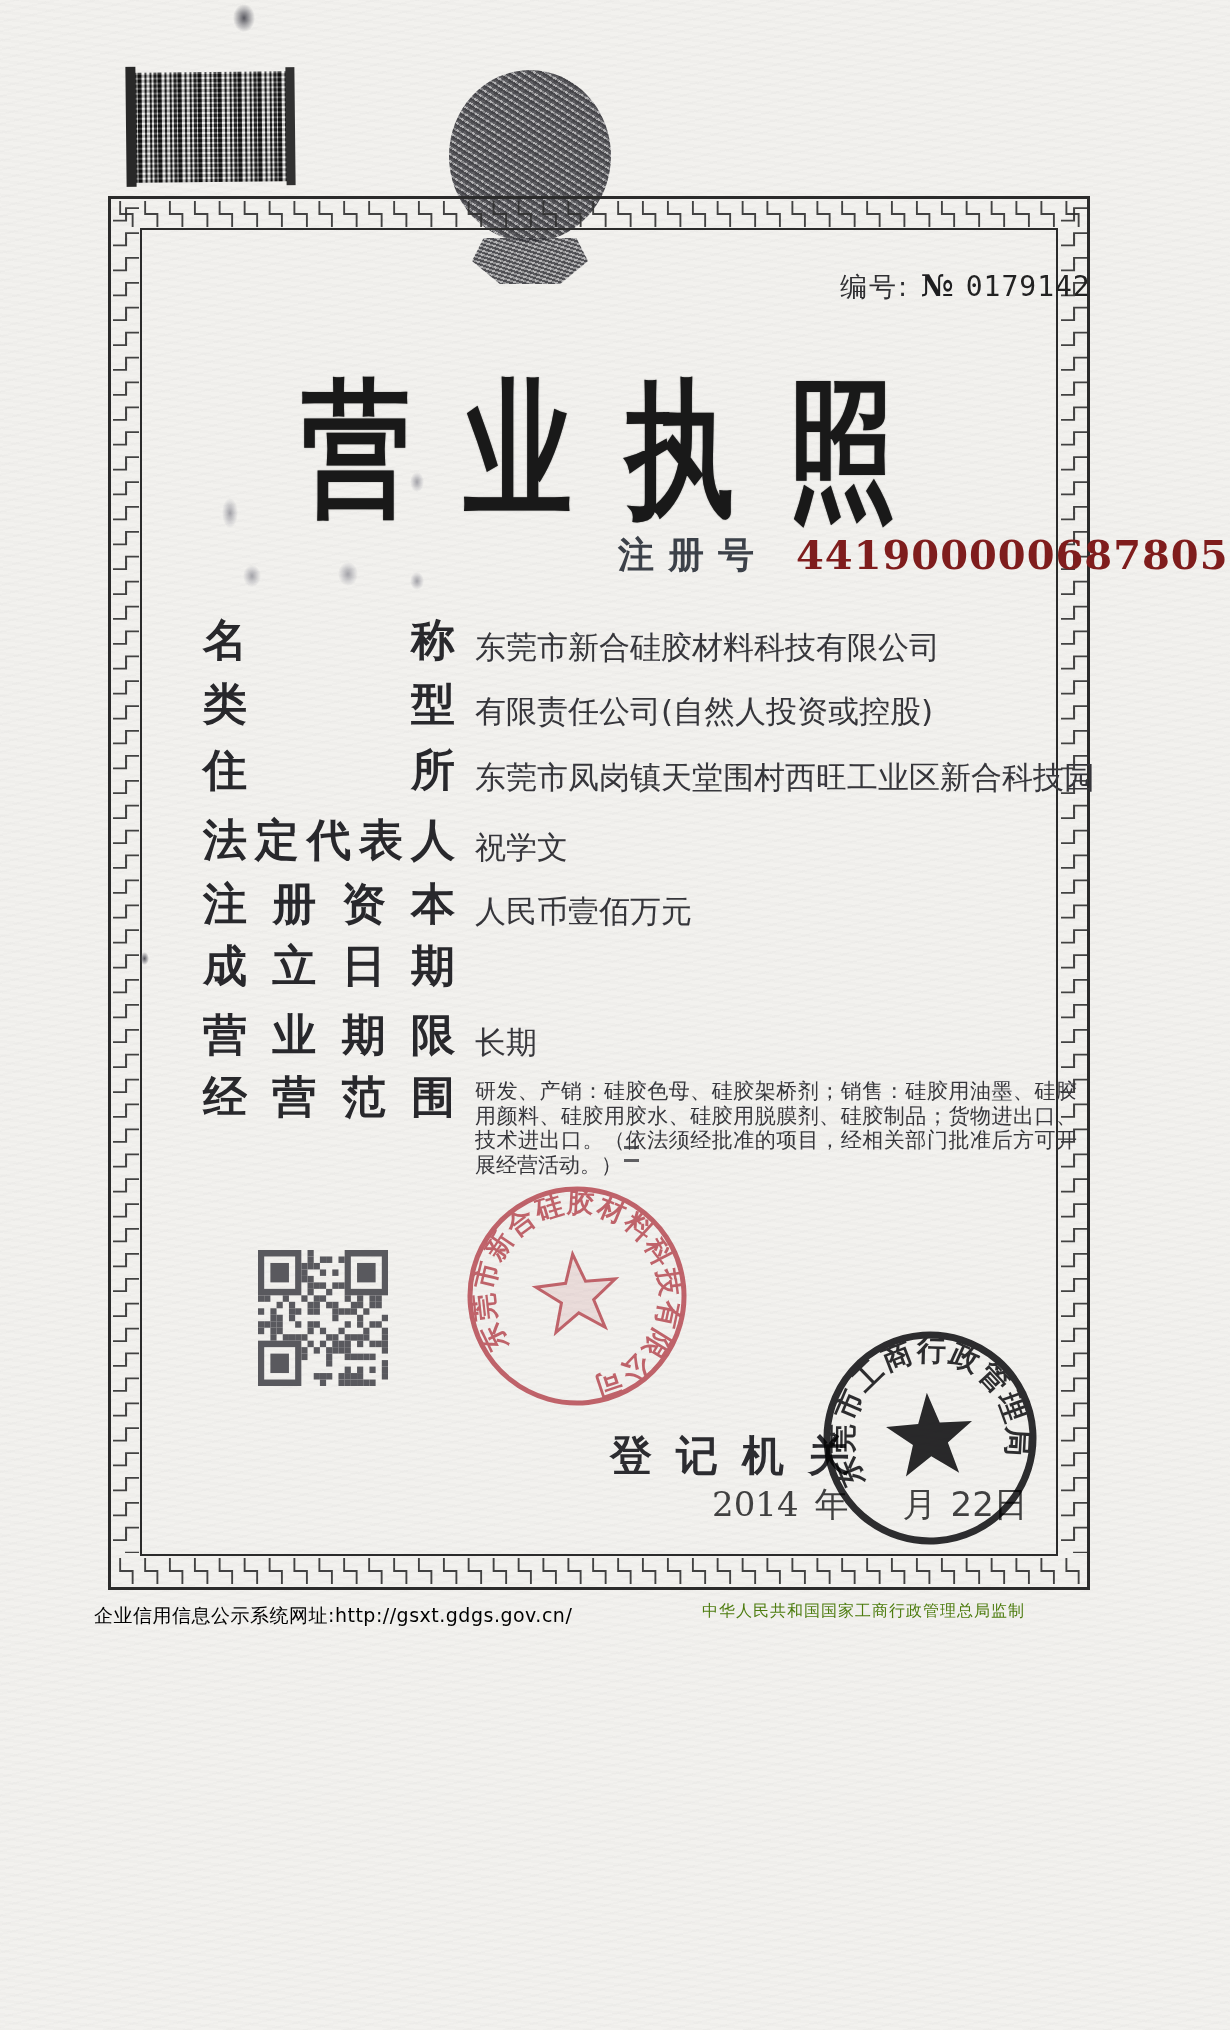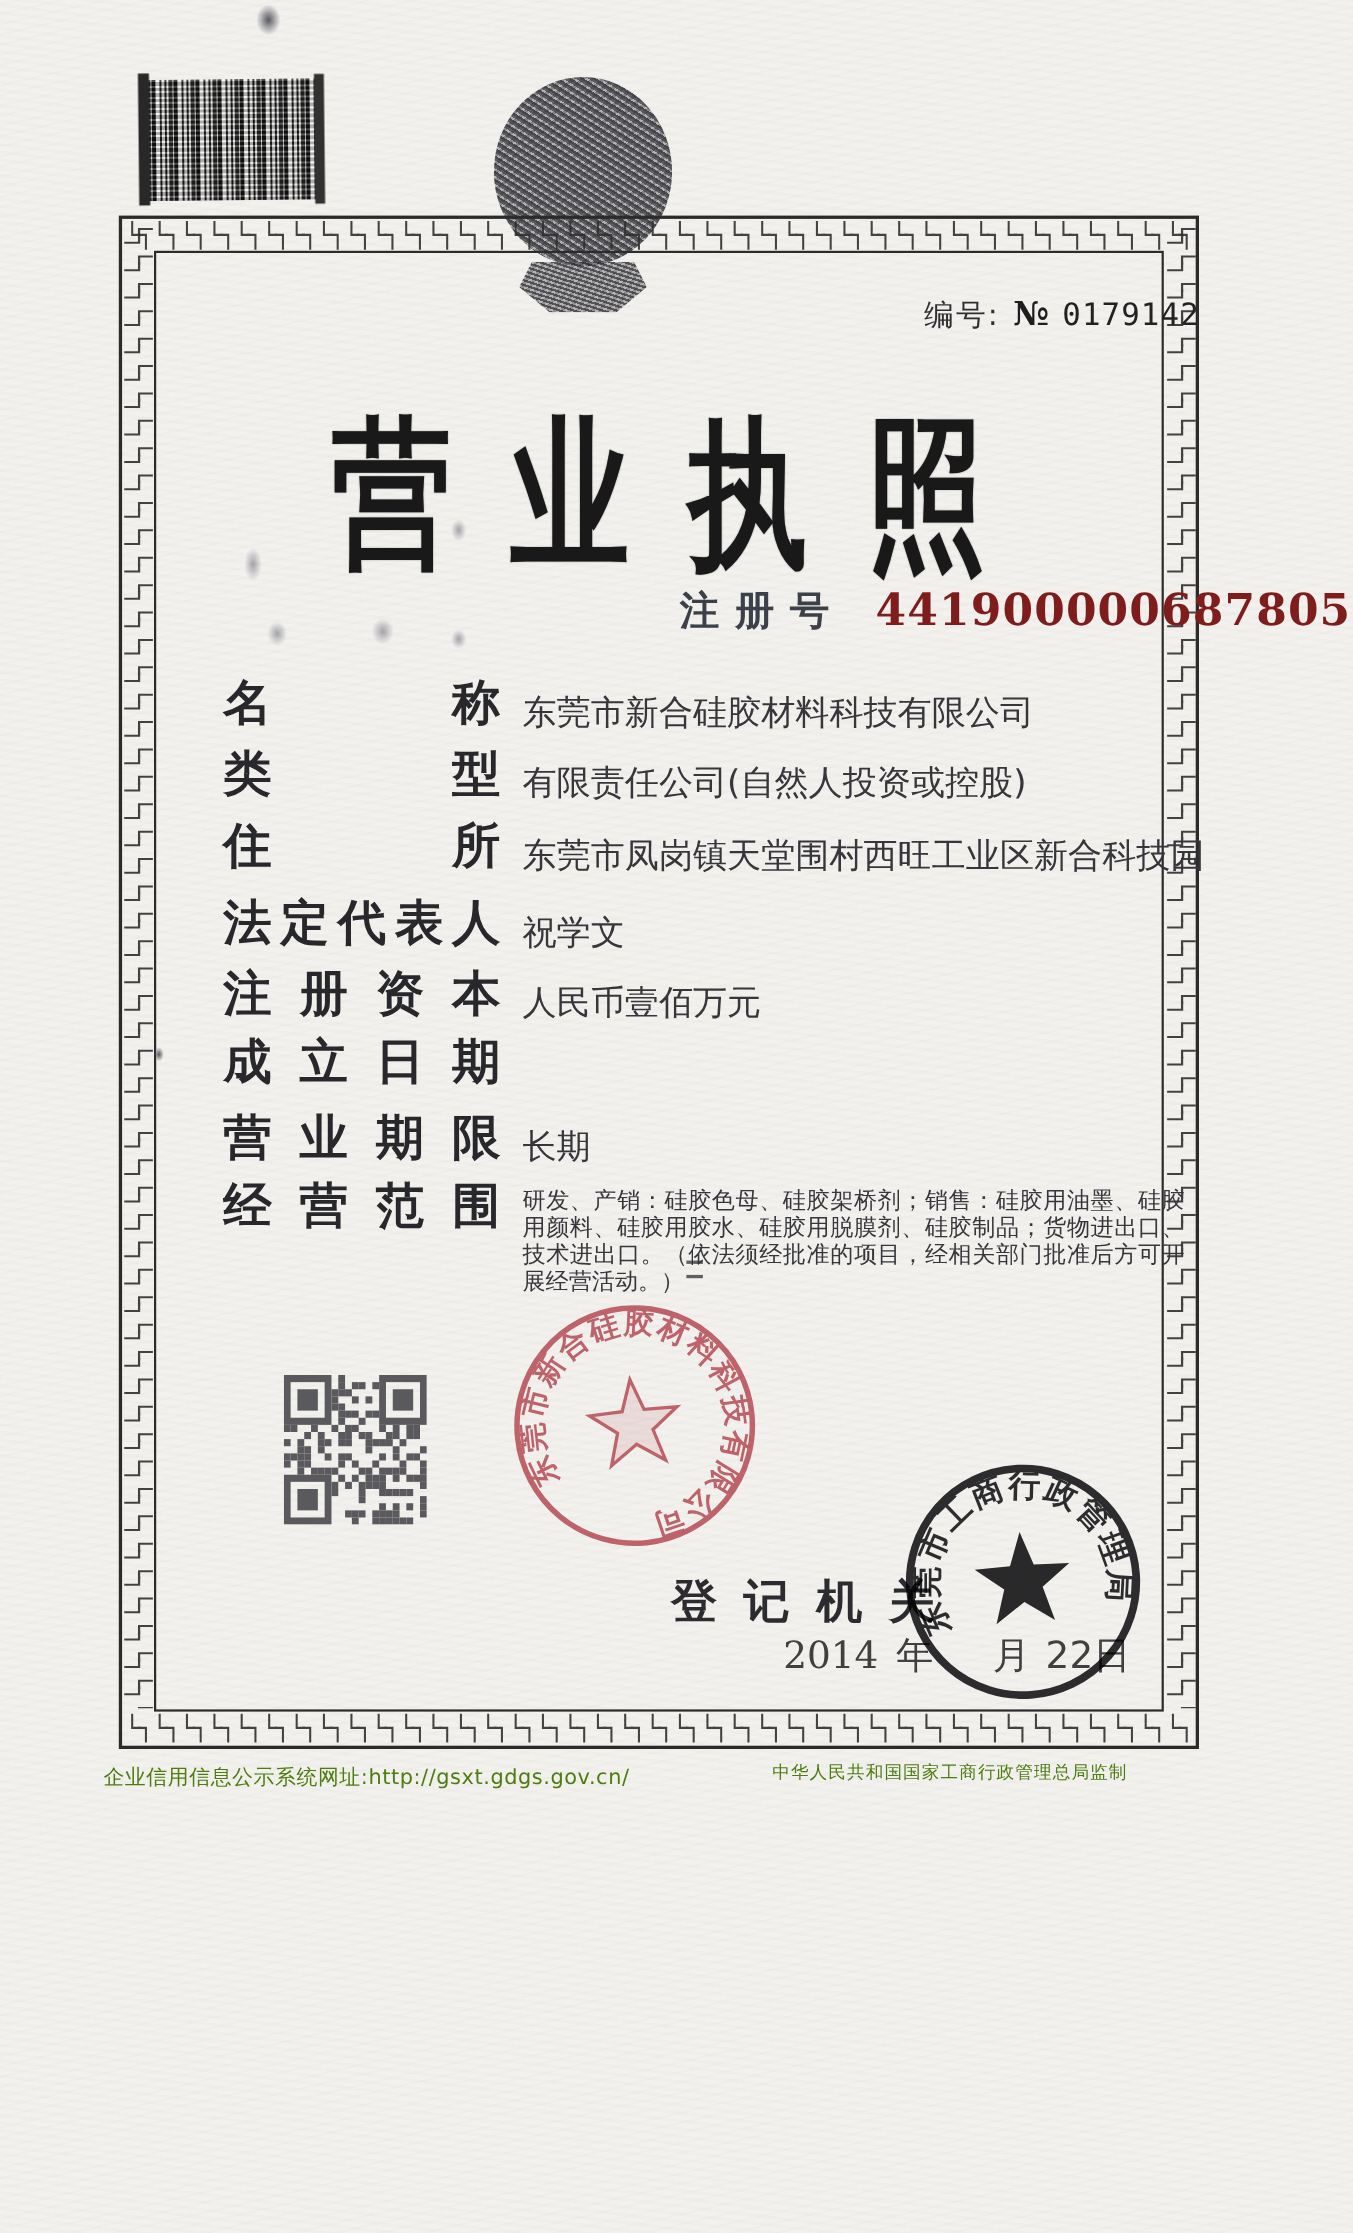--- a/index.html
+++ b/index.html
@@ -91,21 +91,21 @@
   #registrar-seal{left:810px;top:1318px;transform:rotate(-4deg);opacity:.93;mix-blend-mode:multiply;}
 
   
   #registrar-label{left:610px;top:1428px;display:flex;gap:24px;font-size:42px;font-weight:600;color:#2c2c30;}
   #issue-date{left:712px;top:1482px;display:flex;align-items:baseline;font-size:34px;color:#404040;}
   #issue-date .d0{margin-right:16px;font-family:"DejaVu Serif",serif;}
   #issue-date .d1{margin-right:54px;}
   #issue-date .d2{margin-right:14px;}
 
   
-  #footer-left{left:94px;top:1603px;font-size:19px;color:#4d7c0f;letter-spacing:.5px;}
+  #footer-left{left:94px;top:1603px;font-size:19px;color:#000000;letter-spacing:.5px;}
   #footer-right{left:702px;top:1601px;font-size:16px;color:#4d7c0f;letter-spacing:1px;}
 
   
   .speck{border-radius:50%;filter:blur(.6px);
     background:radial-gradient(closest-side, rgba(85,85,100,.5), rgba(120,120,135,.18) 70%, transparent);}
   .speck.dark{background:radial-gradient(closest-side, rgba(50,50,60,.8), rgba(90,90,100,.3) 70%, transparent);}
   #tick{left:624px;top:1146px;width:15px;height:10px;border-top:3px solid #3c3c40;border-bottom:3px solid #3c3c40;opacity:.8;}
 </style>
 </head>
 <body>

